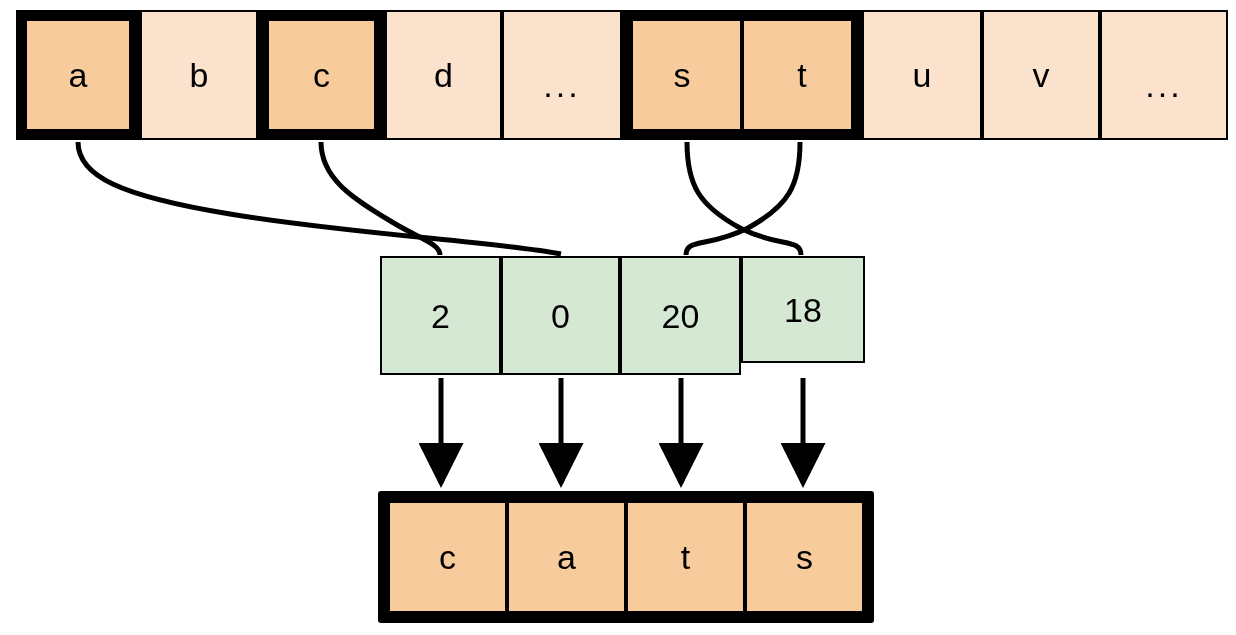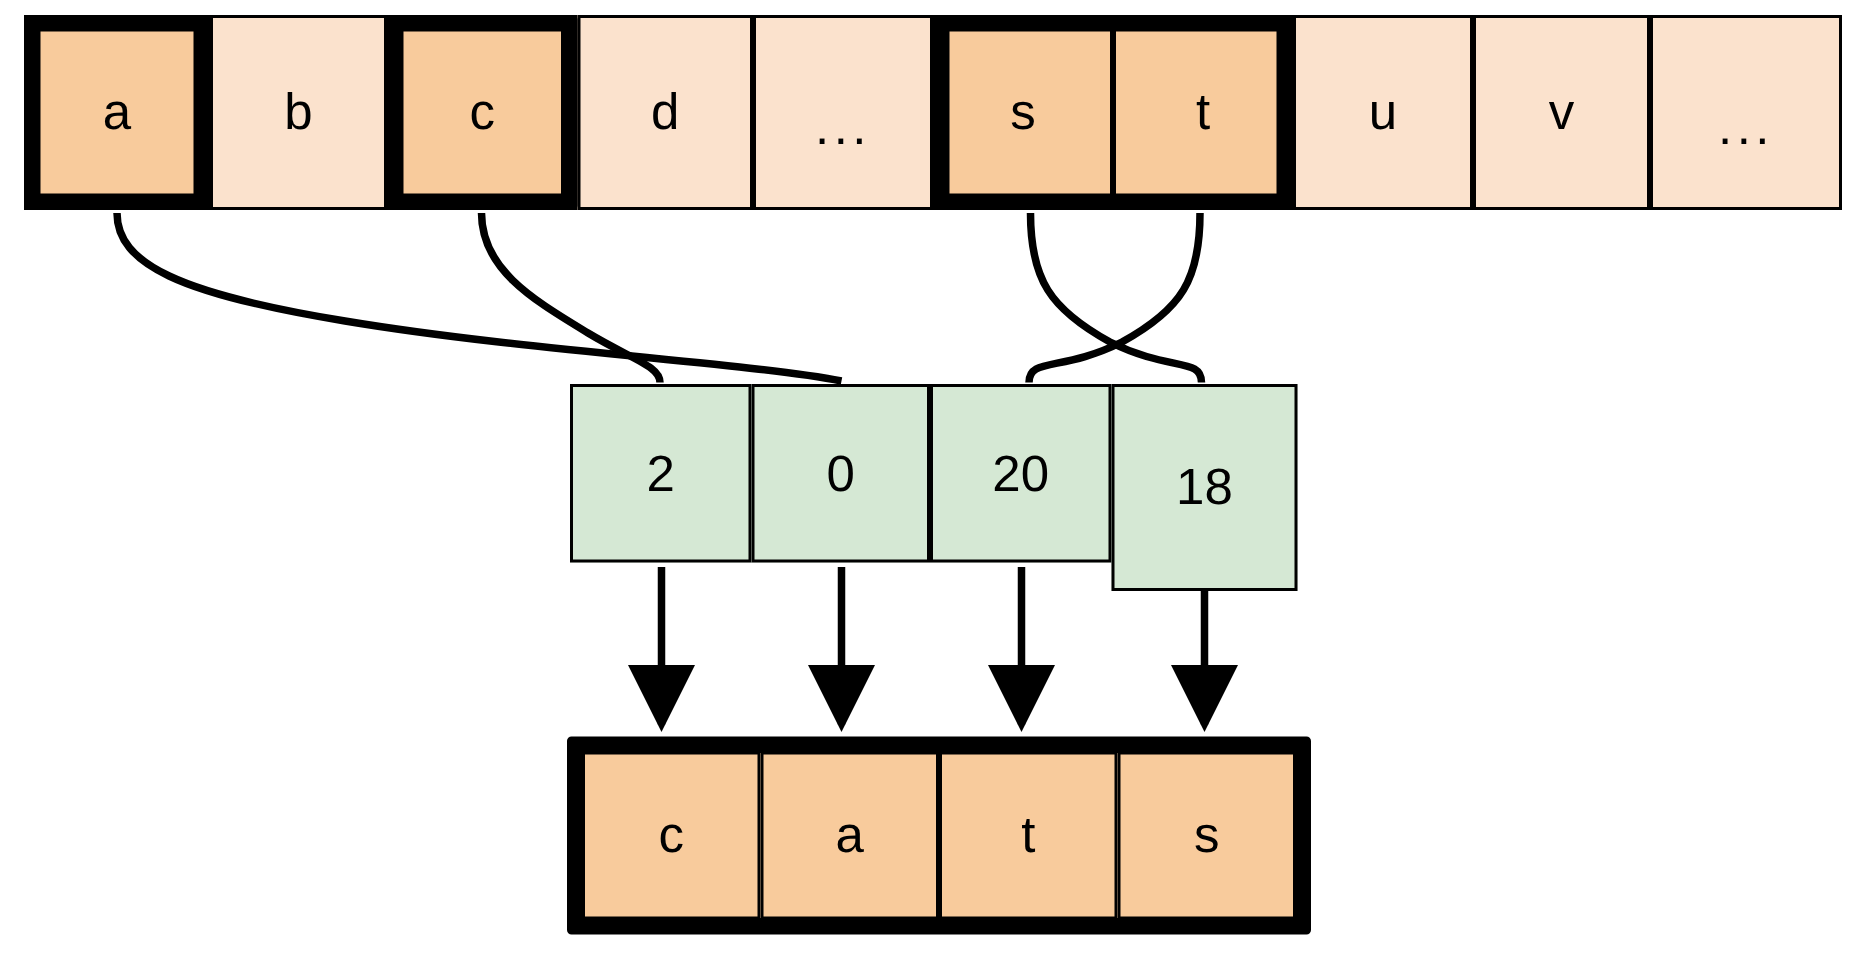--- a/index.html
+++ b/index.html
@@ -118,21 +118,21 @@
 
   <div class="cell thin" style="left:380px; top:256px; width:121px; height:119px; background:#D5E8D4;">
     <span>2</span>
   </div>
   <div class="cell thin" style="left:501px; top:256px; width:119px; height:119px; background:#D5E8D4;">
     <span>0</span>
   </div>
   <div class="cell thin" style="left:620px; top:256px; width:121px; height:119px; background:#D5E8D4;">
     <span>20</span>
   </div>
-  <div class="cell thin" style="left:741px; top:256px; width:124px; height:138px; background:#D5E8D4;">
+  <div class="cell thin" style="left:741px; top:256px; width:124px; height:107px; background:#D5E8D4;">
     <span>18</span>
   </div>
 
   <div class="cell thin" style="left:388px; top:501px; width:119px; height:112px; background:#F8CB9C;">
     <span>c</span>
   </div>
   <div class="cell thin" style="left:507px; top:501px; width:119px; height:112px; background:#F8CB9C;">
     <span>a</span>
   </div>
   <div class="cell thin" style="left:626px; top:501px; width:119px; height:112px; background:#F8CB9C;">

